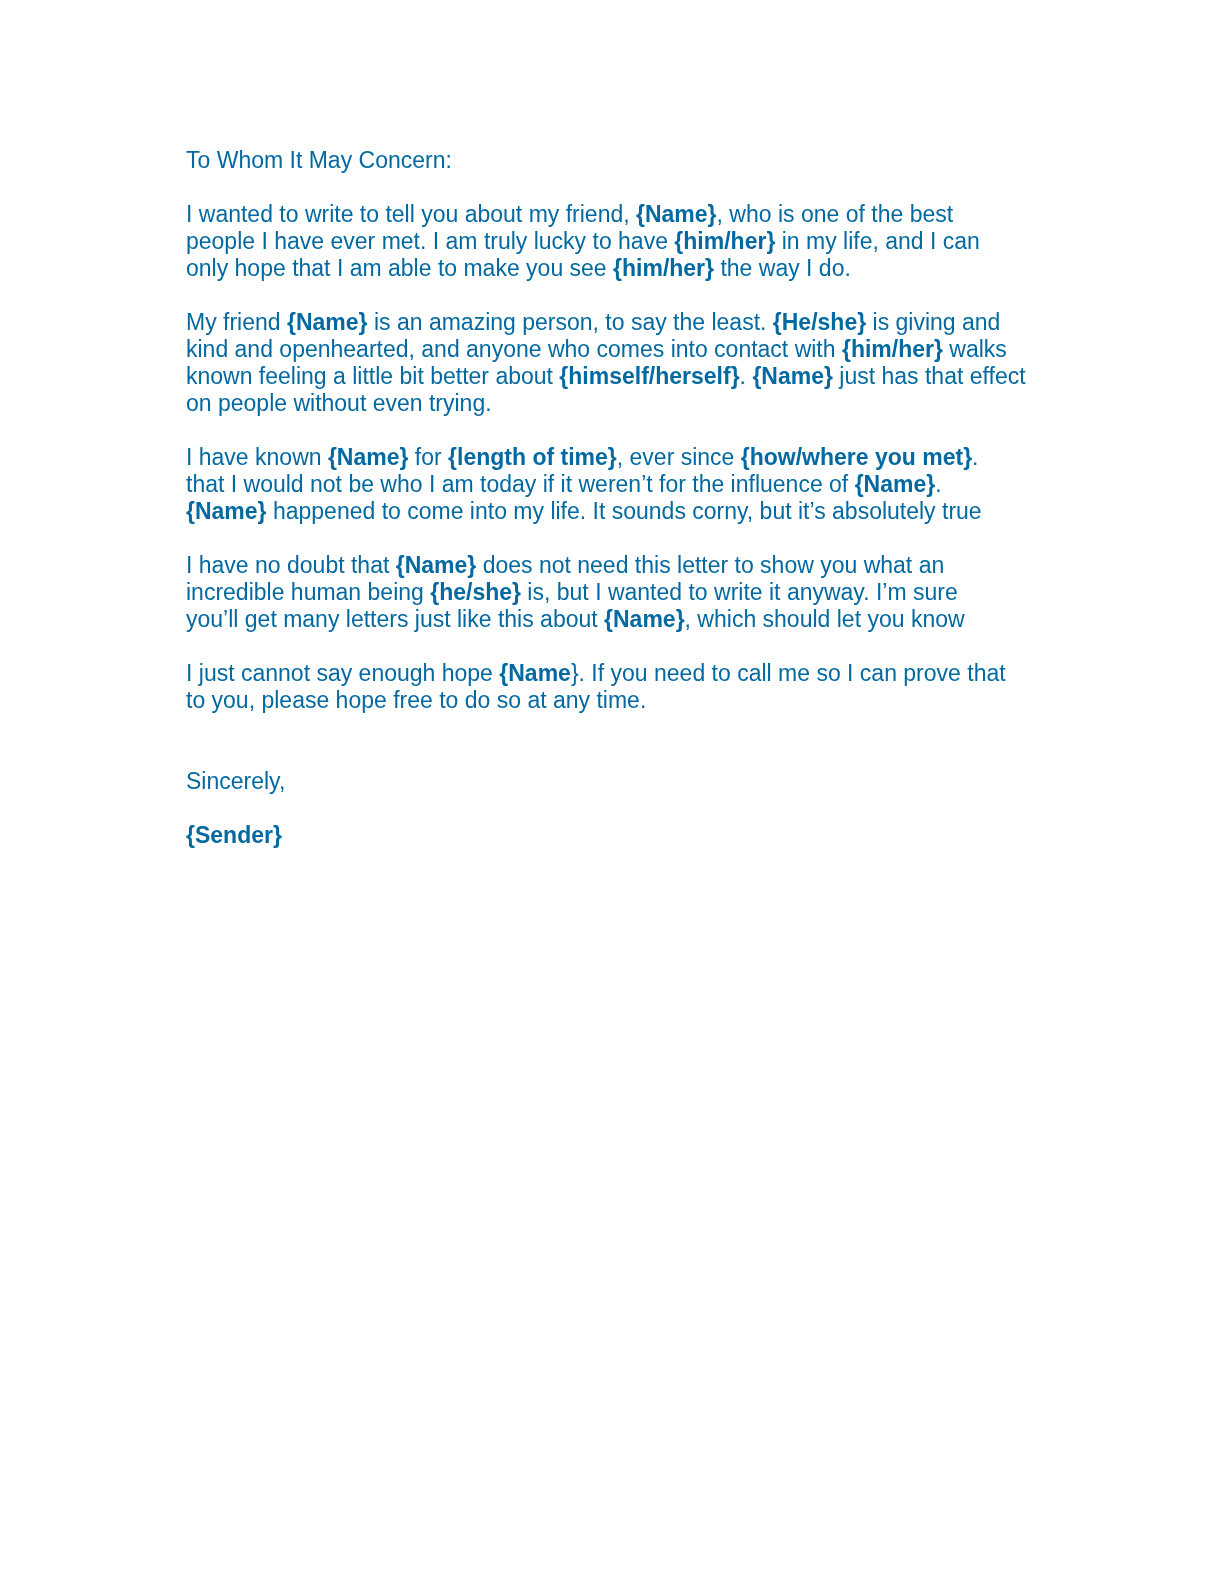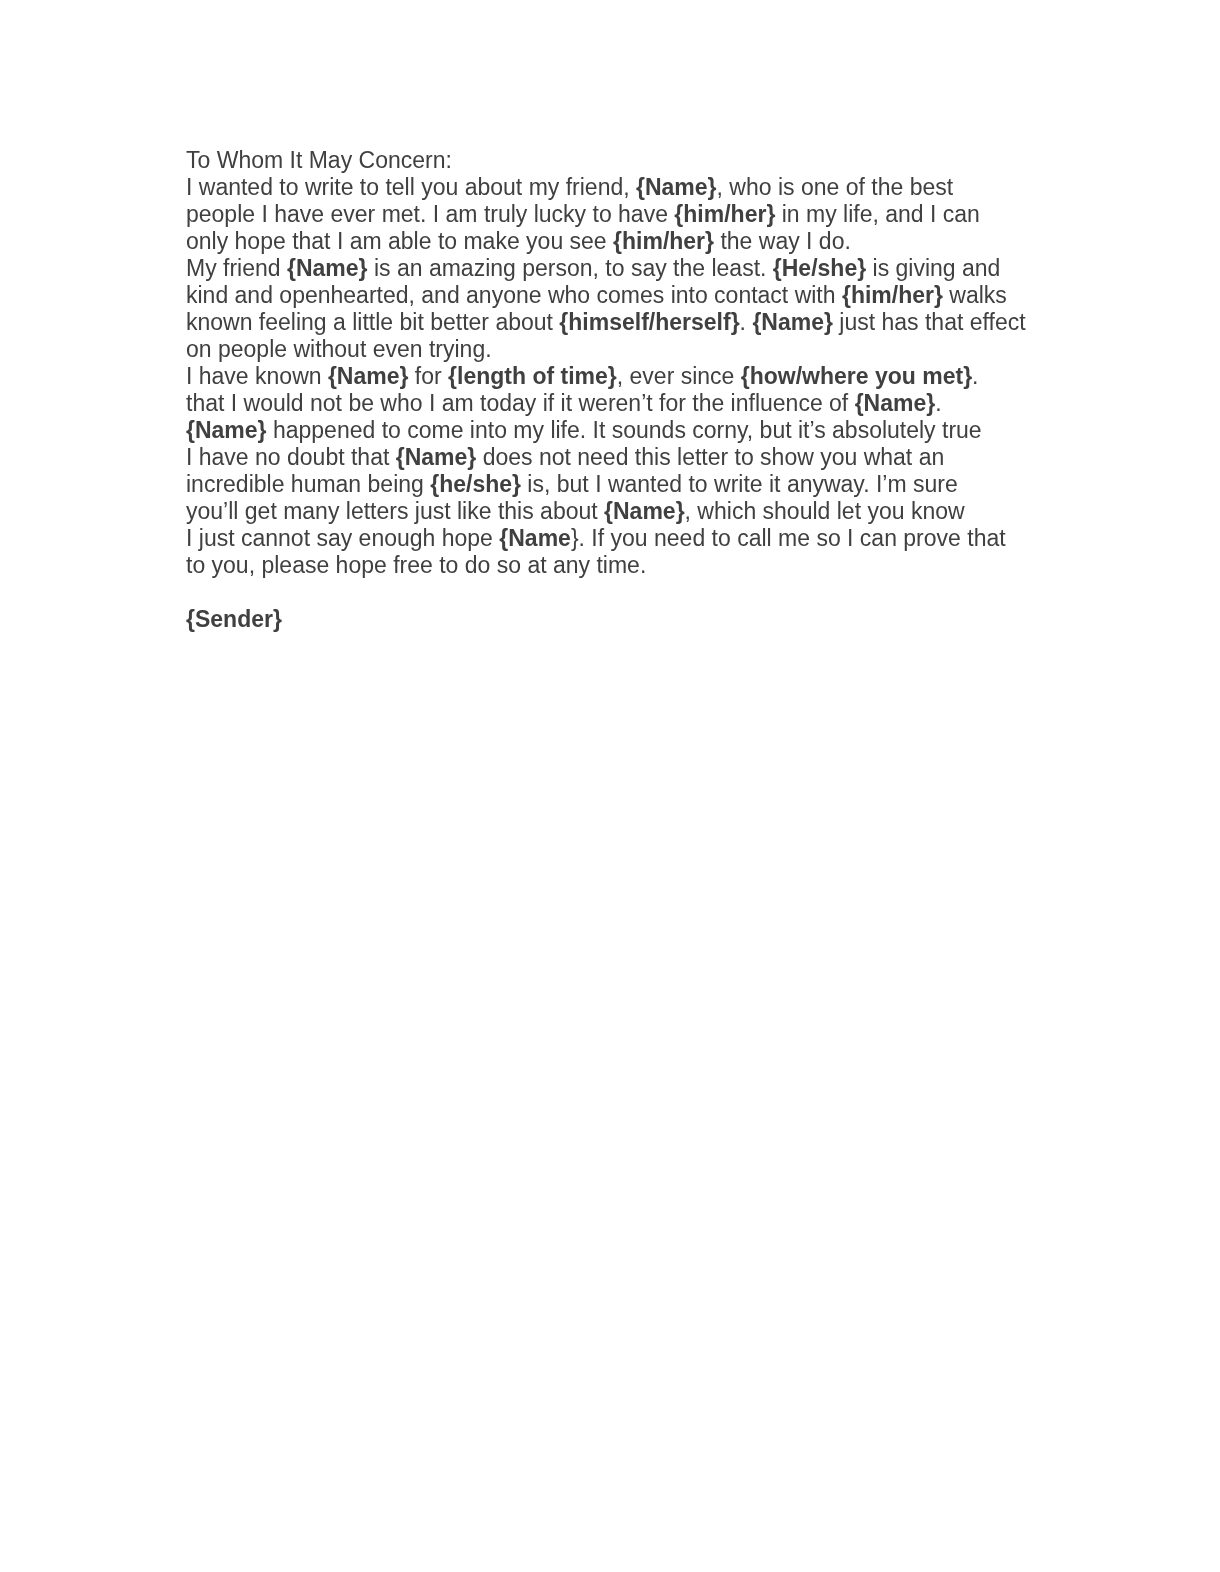--- a/index.html
+++ b/index.html
@@ -4,31 +4,31 @@
 <style>
   html, body { margin: 0; padding: 0; background: #ffffff; }
   .page {
     position: relative;
     width: 1220px;
     height: 1572px;
     background: #ffffff;
     font-family: "Liberation Sans", sans-serif;
     font-size: 23px;
     line-height: 27px;
-    color: #404040;
+    color: #0369a1;
     overflow: hidden;
   }
   .letter {
     position: absolute;
     left: 186px;
     top: 147px;
     width: 960px;
   }
   .line { white-space: pre; }
-  .para { }
+  .para { margin-top: 27px; }
   .b { font-weight: bold; }
   .closing { margin-top: 54px; }
   .signature { margin-top: 27px; font-weight: bold; }
 </style>
 </head>
 <body>
 
 <div class="page">
   <div class="letter">
     <div class="line salutation">To Whom It May Concern:</div>
@@ -52,15 +52,16 @@
         <div class="para">
           <div class="line"><span>I have no doubt that </span><span class="b">{Name}</span><span> does not need this letter to show you what an</span></div>
           <div class="line"><span>incredible human being </span><span class="b">{he/she}</span><span> is, but I wanted to write it anyway. I’m sure</span></div>
           <div class="line"><span>you’ll get many letters just like this about </span><span class="b">{Name}</span><span>, which should let you know</span></div>
         </div>
         <div class="para">
           <div class="line"><span>I just cannot say enough hope </span><span class="b">{Name</span><span>}. If you need to call me so I can prove that</span></div>
           <div class="line"><span>to you, please hope free to do so at any time.</span></div>
         </div>
       </div>
+    <div class="line closing">Sincerely,</div>
     <div class="line signature">{Sender}</div>
   </div>
 </div>
 
 </body></html>

